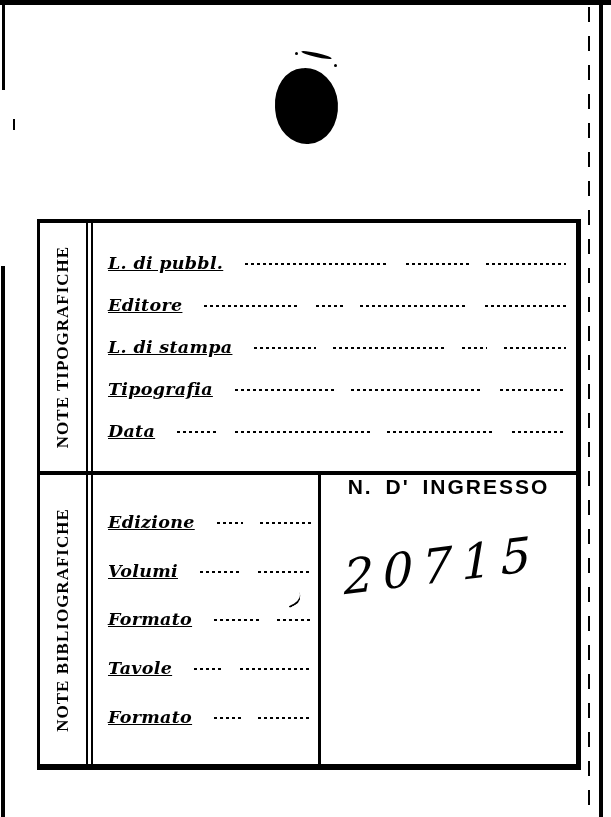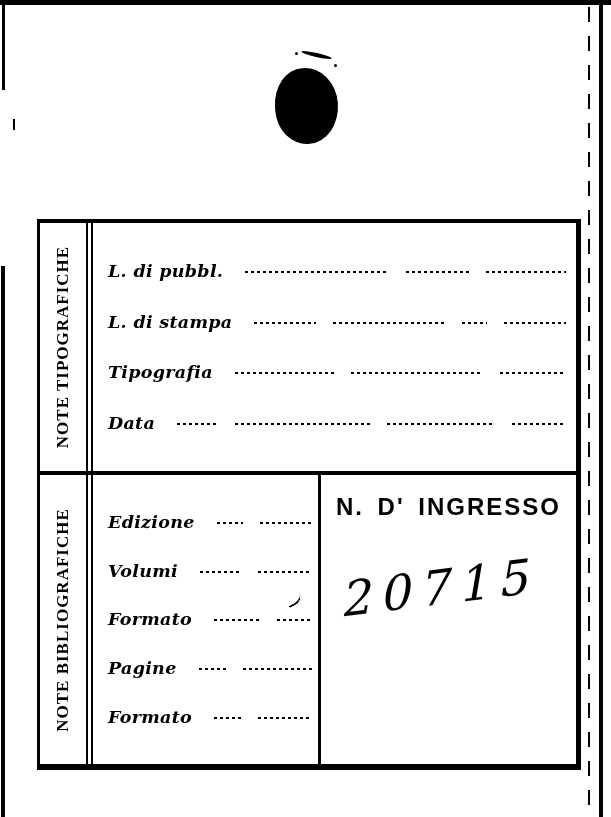--- a/index.html
+++ b/index.html
@@ -61,40 +61,39 @@
 
   .fields{
     flex:1; display:flex; flex-direction:column; justify-content:space-evenly;
     padding:8px 10px 8px 20px; box-sizing:border-box; position:relative;
   }
   .fields-biblio{flex:0 0 auto; width:238px; padding-right:14px;text-align:right;}
 
   .frow{display:flex; align-items:baseline;}
   .flabel{
     font-style:italic; font-weight:bold; font-size:17.5px;
-    white-space:nowrap; margin-right:22px; letter-spacing:.3px;
+    white-space:nowrap; margin-right:22px; letter-spacing:.3px;text-decoration:underline;
   }
   .blank{
     flex:1; display:flex; align-items:flex-end; gap:17px;
     transform:translateY(-4px); min-height:2px;
   }
   .seg{
     height:2px; display:block;
     background:repeating-linear-gradient(90deg,#000 0 2.6px,transparent 2.6px 6px);
   }
 
   
   .vsep{position:absolute; left:278px; top:0; bottom:0; width:3px; background:#000;}
   .ingresso{
     position:absolute; left:281px; right:0; top:0; bottom:0; text-align:center;
   }
   .ingresso-title{
-    margin-top:18px;
     font-family:"Liberation Sans", sans-serif;
-    font-weight:bold; font-size:24px; letter-spacing:2px; word-spacing:5px;
+    font-weight:bold; font-size:21px; letter-spacing:2px; word-spacing:5px;
     white-space:nowrap;
   }
   .ingresso-number{
     display:inline-block; margin-top:42px; margin-right:14px;
     font-family:"DejaVu Serif", serif; font-style:italic;
     font-size:48px; letter-spacing:9px; line-height:1;
     transform:rotate(-7deg) skewX(-6deg);
   }
 
   
@@ -129,20 +128,29 @@
     <div class="fields">
       <div class="frow">
         <span class="flabel">L. di pubbl.</span>
         <span class="blank">
             <i class="seg" style="flex:9"></i>
             <i class="seg" style="flex:4"></i>
             <i class="seg" style="flex:5"></i>
           </span>
       </div>
       <div class="frow">
+        <span class="flabel">Editore</span>
+        <span class="blank">
+            <i class="seg" style="flex:7"></i>
+            <i class="seg" style="flex:2"></i>
+            <i class="seg" style="flex:8"></i>
+            <i class="seg" style="flex:6"></i>
+          </span>
+      </div>
+      <div class="frow">
         <span class="flabel">L. di stampa</span>
         <span class="blank">
             <i class="seg" style="flex:5"></i>
             <i class="seg" style="flex:9"></i>
             <i class="seg" style="flex:2"></i>
             <i class="seg" style="flex:5"></i>
           </span>
       </div>
       <div class="frow">
         <span class="flabel">Tipografia</span>
@@ -184,21 +192,21 @@
           </span>
       </div>
       <div class="frow">
         <span class="flabel">Formato</span>
         <span class="blank">
             <i class="seg" style="flex:4"></i>
             <i class="seg" style="flex:3"></i>
           </span>
       </div>
       <div class="frow">
-        <span class="flabel">Pagine</span>
+        <span class="flabel">Tavole</span>
         <span class="blank">
             <i class="seg" style="flex:2"></i>
             <i class="seg" style="flex:5"></i>
           </span>
       </div>
       <div class="frow">
         <span class="flabel">Formato</span>
         <span class="blank">
             <i class="seg" style="flex:2"></i>
             <i class="seg" style="flex:4"></i>

